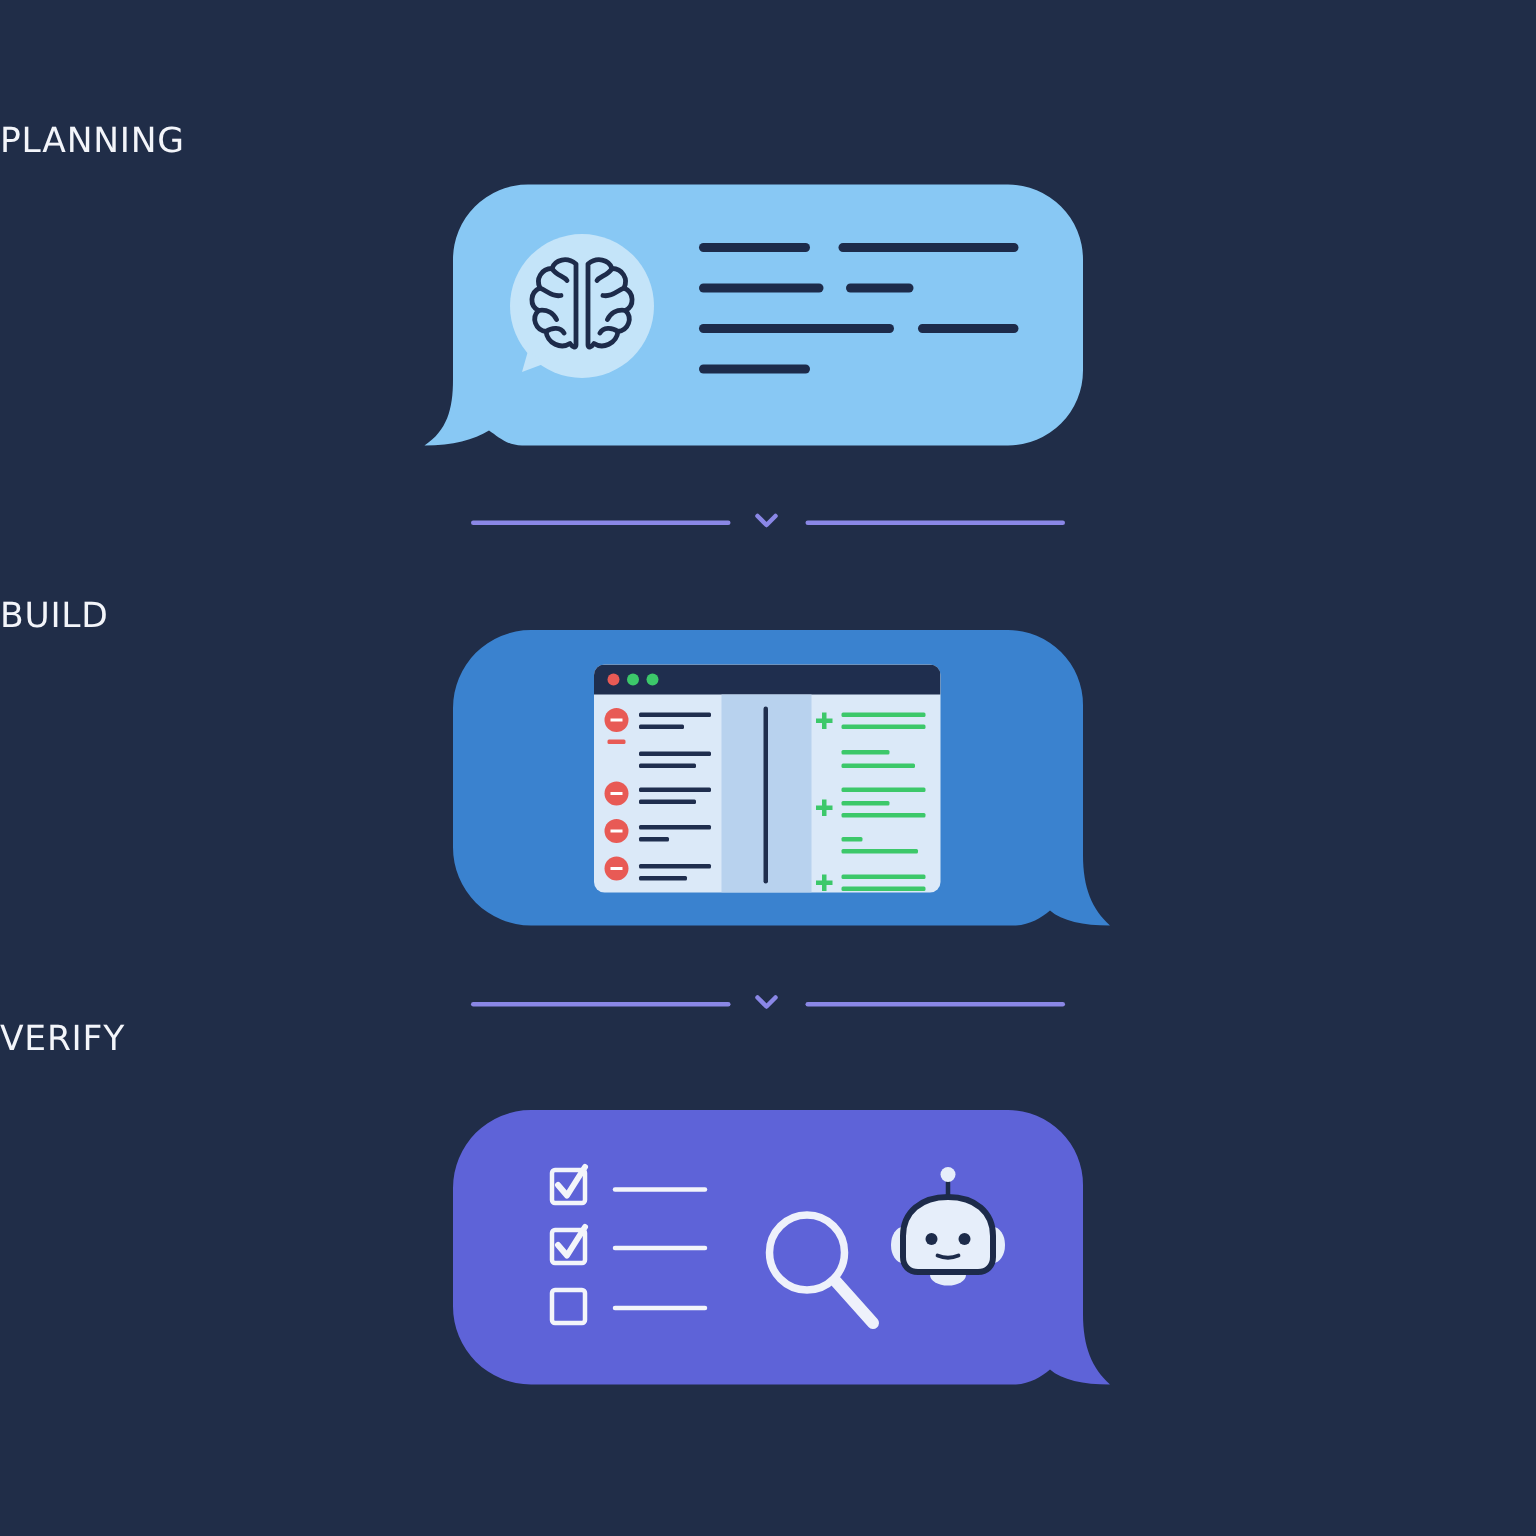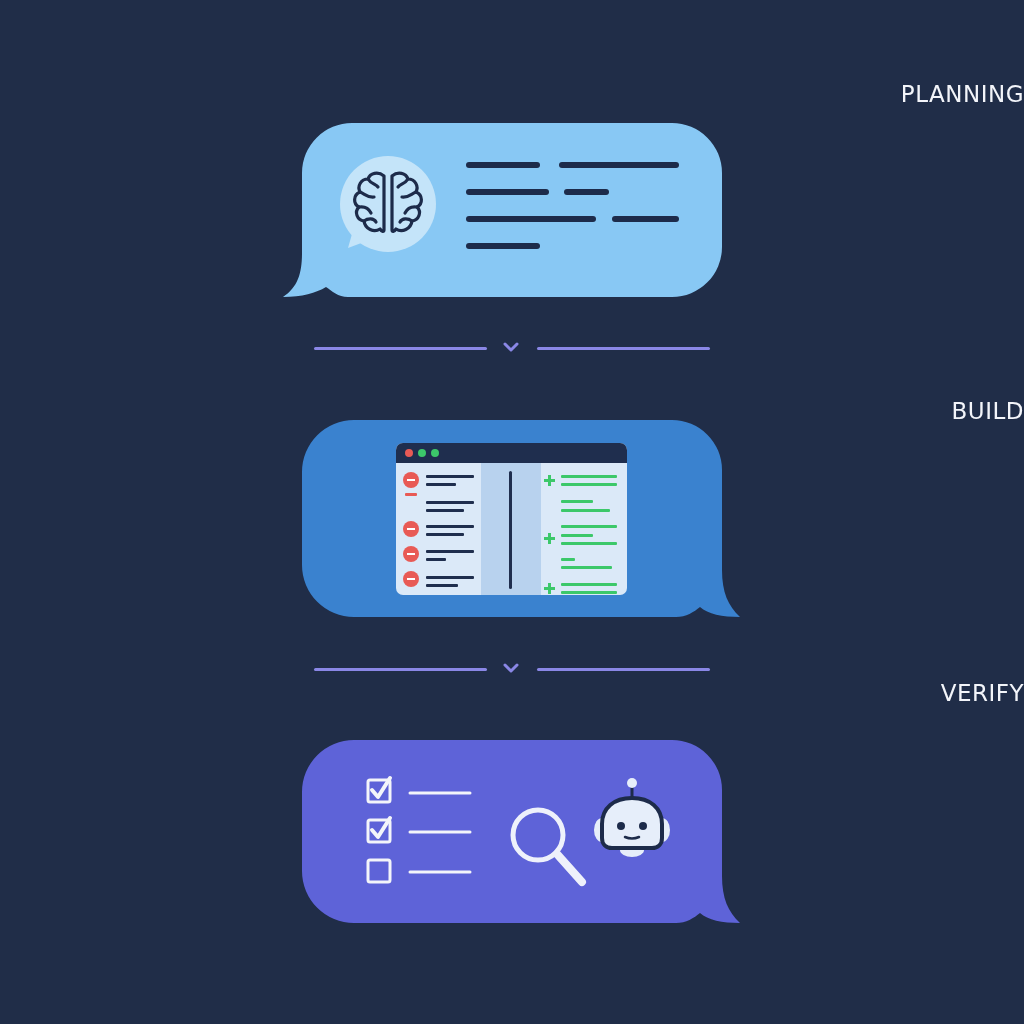--- a/index.html
+++ b/index.html
@@ -1,17 +1,17 @@
 <!DOCTYPE html>
 <html><head>
 <meta charset="utf-8">
 <style>
   html, body { margin:0; padding:0; }
   body { width:1024px; height:1024px; background:#202d48; position:relative; overflow:hidden; font-family:"DejaVu Sans", sans-serif; }
-  .label { position:absolute; left:0; width:1024px; text-align:right; color:#f3f5fa; font-size:23px; font-weight:500; letter-spacing:0.5px; }
+  .label { position:absolute; left:0; width:1024px; text-align:left; color:#f3f5fa; font-size:23px; font-weight:500; letter-spacing:0.5px; }
   .bubble { position:absolute; left:302px; width:420px; }
   .bubble svg.shape { position:absolute; left:0; top:0; overflow:visible; }
   .divider { position:absolute; left:314px; width:396px; height:20px; }
   .divider .line { position:absolute; top:8px; height:3px; border-radius:2px; background:#8a87e6; }
   .abs { position:absolute; }
   .bar { position:absolute; height:6px; border-radius:3px; background:#1d2b4a; }
 </style>
 </head>
 <body>
 

